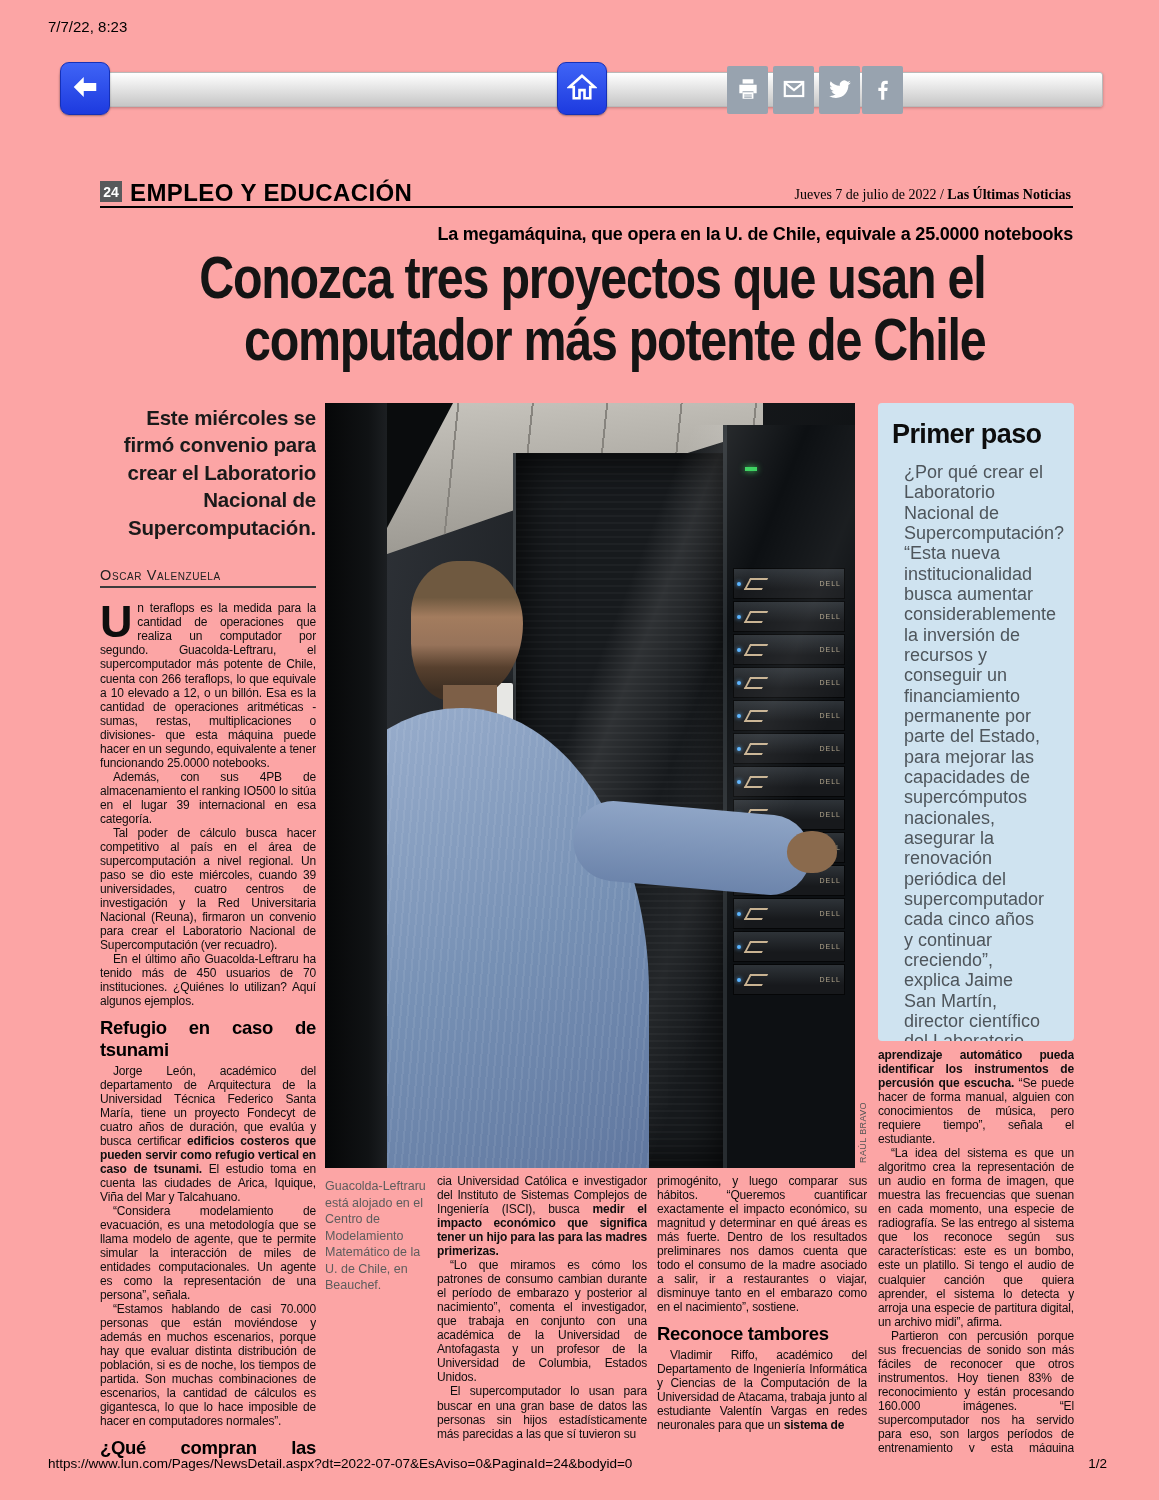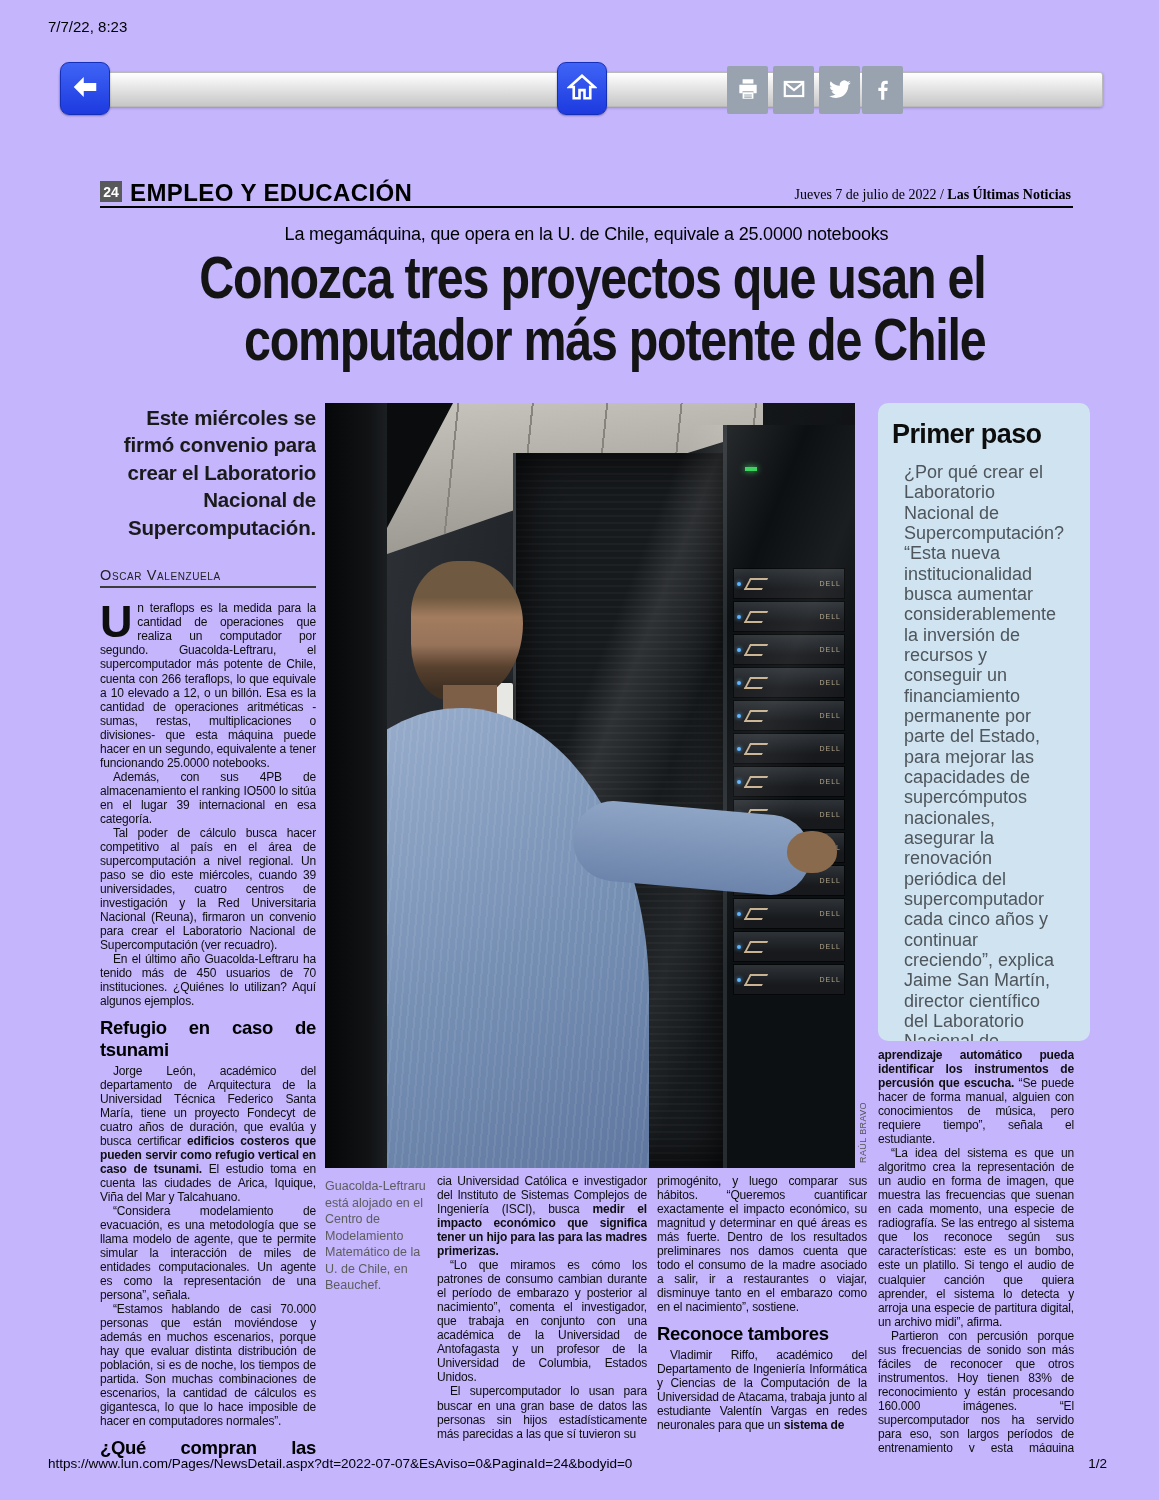--- a/index.html
+++ b/index.html
@@ -1,16 +1,16 @@
 <!DOCTYPE html>
 <html lang="es"><head>
 <meta charset="utf-8">
 <style>
   html,body{margin:0;padding:0;background:#fff;}
-  .page{position:relative;width:1159px;height:1500px;background:#c4b5fd;overflow:hidden;
+  .page{position:relative;width:1159px;height:1500px;background:#fca5a5;overflow:hidden;
         font-family:"Liberation Sans",sans-serif;color:#111;}
 
   
   .ph-datetime{position:absolute;left:48px;top:18px;font-size:15px;color:#000;}
   .ph-title{position:absolute;left:120px;right:120px;top:18px;text-align:center;font-size:15px;color:#000;}
 
   
   .toolbar-bar{position:absolute;left:60px;top:72px;width:1041px;height:33px;
       background:linear-gradient(#ffffff,#c6c6c6);border:1px solid #b9b9b9;border-radius:3px;
       box-shadow:0 1px 3px rgba(0,0,0,.25);}
@@ -26,22 +26,22 @@
 
   
   .masthead{position:absolute;left:100px;top:178px;width:973px;height:28px;border-bottom:2px solid #000;text-align:center;}
   .badge{position:absolute;left:0;top:3px;width:22px;height:21px;background:#58595b;color:#fff;
       font-weight:bold;font-size:14px;display:flex;align-items:center;justify-content:center;}
   .section{position:absolute;left:30px;top:1px;font-size:24px;font-weight:bold;letter-spacing:.4px;color:#000;}
   .dateline{position:absolute;right:2px;top:9px;font-family:"Liberation Serif",serif;font-size:14px;color:#000;}
   .dateline b{font-weight:bold;}
 
   
-  .kicker{position:absolute;left:100px;top:224px;width:973px;text-align:center;
-      font-size:18px;font-weight:normal;letter-spacing:-.2px;color:#000;}
+  .kicker{position:absolute;left:100px;top:224px;width:973px;text-align:right;
+      font-size:18px;font-weight:bold;letter-spacing:-.2px;color:#000;}
   .headline{position:absolute;left:100px;top:248px;width:973px;margin:0;text-align:right;
       font-size:59px;font-weight:bold;color:#141414;letter-spacing:-1.5px;line-height:1.05;}
   .headline .hl{display:block;transform:scaleX(.82);white-space:nowrap;}
 
   
   .col1{position:absolute;left:100px;top:404px;width:216px;height:1054px;overflow:hidden;}
   .lede{font-size:20.5px;font-weight:bold;text-align:right;line-height:1.34;color:#1a1a1a;letter-spacing:-.2px;}
   .byline{margin-top:26px;font-variant:small-caps;font-size:14.5px;letter-spacing:.6px;
       border-bottom:2px solid #3c3c3c;padding-bottom:3px;color:#222;}
   .colbody{font-size:12px;line-height:1.17;text-align:justify;color:#0e0e0e;letter-spacing:-.15px;}
@@ -49,22 +49,22 @@
   .colbody p{margin:0;text-indent:13px;}
   .colbody p.noindent,.colbody p.dropcap{text-indent:0;}
   .colbody h3{font-size:18.5px;margin:9px 0 3px;letter-spacing:-.3px;color:#000;}
   .cap{float:left;font-size:45px;line-height:.8;font-weight:bold;padding:3px 5px 0 0;}
   .caption{position:absolute;left:325px;top:1178px;width:110px;font-size:12.5px;line-height:1.32;color:#5d5d5d;}
   .col2{position:absolute;left:437px;top:1174px;width:210px;height:282px;overflow:hidden;}
   .col3{position:absolute;left:657px;top:1174px;width:210px;height:282px;overflow:hidden;}
   .col4{position:absolute;left:878px;top:1048px;width:196px;height:404px;overflow:hidden;}
 
   
-  .sidebar{position:absolute;left:878px;top:403px;width:212px;height:638px;background:#cfe3f0;
-      border-radius:10px;padding:14px;box-sizing:border-box;overflow:hidden;}
+  .sidebar{position:absolute;left:878px;top:403px;width:196px;height:638px;background:#cfe3f0;
+      border-radius:4px;padding:14px;box-sizing:border-box;overflow:hidden;}
   .sidebar h2{margin:2px 0 12px;font-size:27px;letter-spacing:-.6px;color:#0d0d0d;}
   .sidebar p{margin:12px;font-size:18px;line-height:1.13;color:#4e555b;}
 
   
   .photo{position:absolute;left:325px;top:403px;width:530px;height:765px;overflow:hidden;
       background:linear-gradient(100deg,#33373d,#16191c 55%,#0d0f11);}
   .ceiling{position:absolute;left:60px;top:0;width:378px;height:165px;
       background-image:repeating-linear-gradient(96deg,transparent 0 72px,#87847e 72px 74px),
                        linear-gradient(175deg,#c7c4bd,#9e9b94 75%);
       clip-path:polygon(0 0,100% 0,100% 16%,58% 46%,0 92%);}

